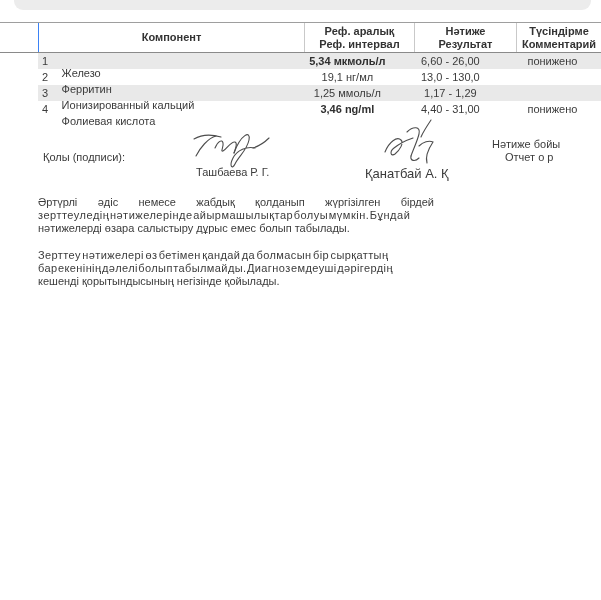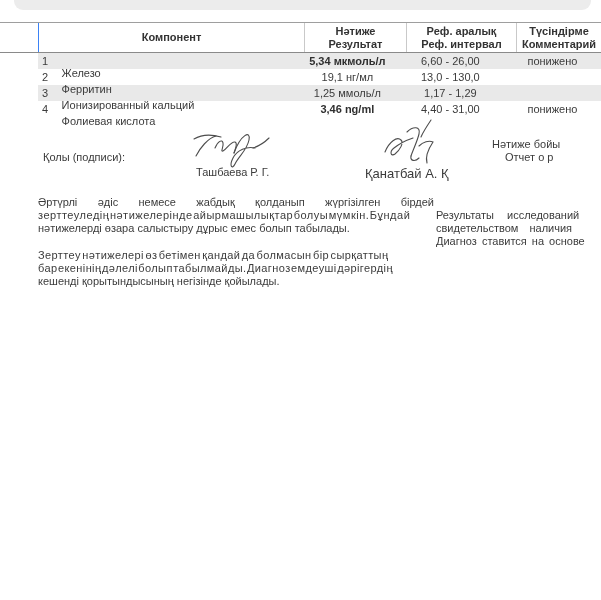--- a/index.html
+++ b/index.html
@@ -65,27 +65,27 @@
 <body>
 
 <div class="top-edge"></div>
 
 <div class="report-table">
   <div class="thead">
     <div class="h-spacer"></div>
     <div class="cell h-c1">
         <span>Компонент</span>
       </div>
+    <div class="cell h-c3">
+        <span>Реф. аралық</span>
+        <span>Реф. интервал</span>
+      </div>
     <div class="cell h-c2">
         <span>Нәтиже</span>
         <span>Результат</span>
-      </div>
-    <div class="cell h-c3">
-        <span>Реф. аралық</span>
-        <span>Реф. интервал</span>
       </div>
     <div class="cell h-c4">
         <span>Түсіндірме</span>
         <span>Комментарий</span>
       </div>
   </div>
 
   <div class="t-row striped">
     <div class="r-num">1</div>
     <div class="r-name">Железо</div>
@@ -152,18 +152,13 @@
     <div class="ln">нәтижелерді өзара салыстыру дұрыс емес болып табылады.</div>
   </div>
   <div class="para2">
     <div class="ln cram-b">Зерттеу нәтижелері өз бетімен қандай да болмасын бір сырқаттың</div>
     <div class="ln cram-c">бар екенінің дәлелі болып табылмайды. Диагноз емдеуші дәрігердің</div>
     <div class="ln">кешенді қорытындысының негізінде қойылады.</div>
   </div>
 </div>
 
 <div class="col-ru">
-  <div class="para2">
-    <div class="ln ru-w2">Результаты исследований</div>
-    <div class="ln ru-w3">свидетельством наличия</div>
-    <div class="ln ru-t3">Диагноз ставится на основе</div>
-  </div>
 </div>
 
 </body></html>

